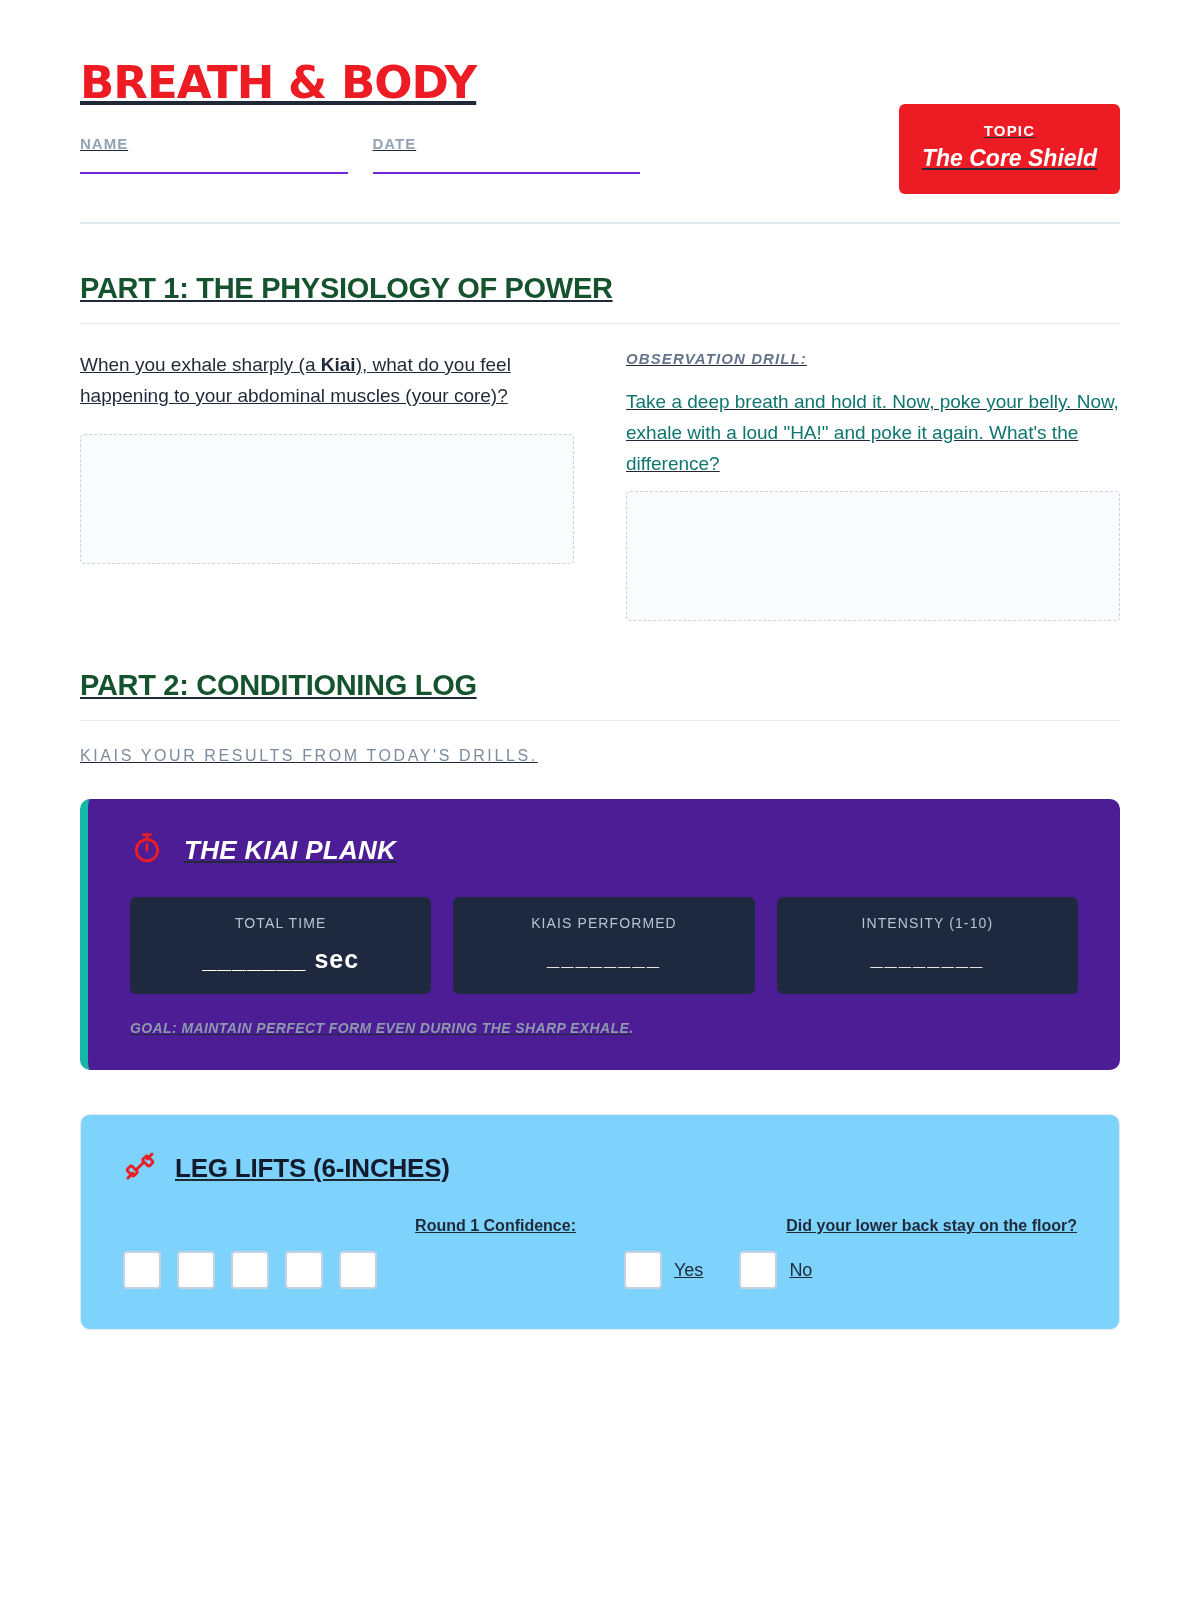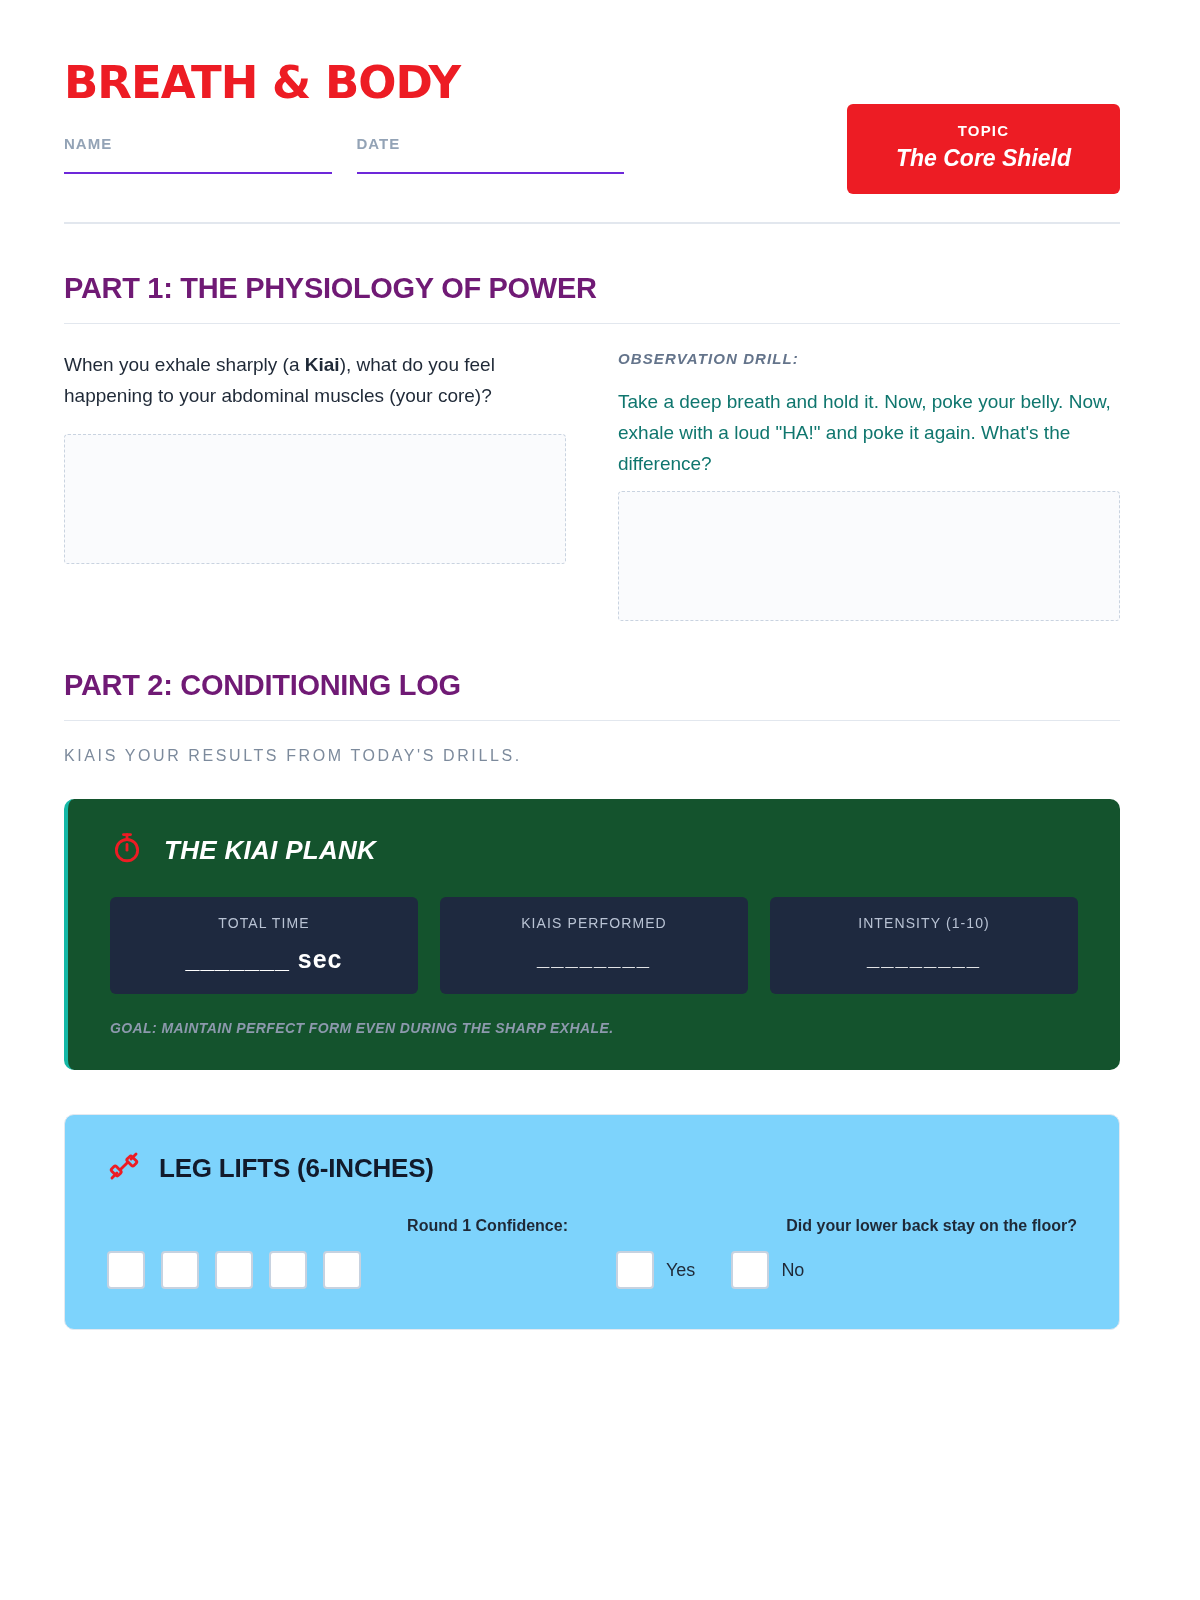--- a/index.html
+++ b/index.html
@@ -6,21 +6,22 @@
   html, body { margin: 0; padding: 0; }
   body {
     width: 1200px;
     height: 1600px;
     background: #ffffff;
     font-family: "Liberation Sans", sans-serif;
     color: #1f2937;
     overflow: hidden;
   }
   .page {
-    padding: 60px 80px 0 64px;
+    padding: 60px 80px 0 80px;
+    text-decoration: underline;
   }
 
   
   .header {
     display: flex;
     align-items: flex-start;
     justify-content: space-between;
   }
   .header-left { flex: 1 1 auto; }
   .doc-title {
@@ -55,21 +56,21 @@
     outline: none;
     font-size: 15px;
     background: transparent;
     height: 14px;
     padding: 0;
     color: #1f2937;
   }
   .topic-box {
     background: #ed1c24;
     color: #ffffff;
-    width: 273px;
+    width: 221px;
     border-radius: 6px;
     padding: 18px 10px 22px 10px;
     text-align: center;
     margin-top: 44px;
   }
   .topic-label {
     font-size: 15px;
     font-weight: 700;
     letter-spacing: 1.2px;
     margin-bottom: 6px;
@@ -81,21 +82,21 @@
   }
   .header-rule {
     border: none;
     border-top: 2px solid #e2e7ee;
     margin: 28px 0 0 0;
   }
 
   
   .section { margin-top: 48px; }
   .section-title {
-    color: #701a75;
+    color: #14532d;
     font-size: 29px;
     font-weight: 800;
     letter-spacing: -0.3px;
     margin: 0 0 18px 0;
   }
   .section-rule {
     border: none;
     border-top: 1.5px solid #e2e7ee;
     margin: 0 0 26px 0;
   }
@@ -138,22 +139,22 @@
   
   .sub-instruction {
     font-size: 16px;
     letter-spacing: 2.6px;
     color: #7c8a9c;
     margin: 0 0 34px 0;
     font-weight: 400;
   }
 
   .dark-card {
-    background: #14532d;
-    border-left: 4px solid #14b8a6;
+    background: #4c1d95;
+    border-left: 8px solid #14b8a6;
     border-radius: 10px;
     padding: 32px 42px 34px 42px;
     color: #ffffff;
   }
   .dark-card-head {
     display: flex;
     align-items: center;
     gap: 20px;
     margin-bottom: 28px;
   }

